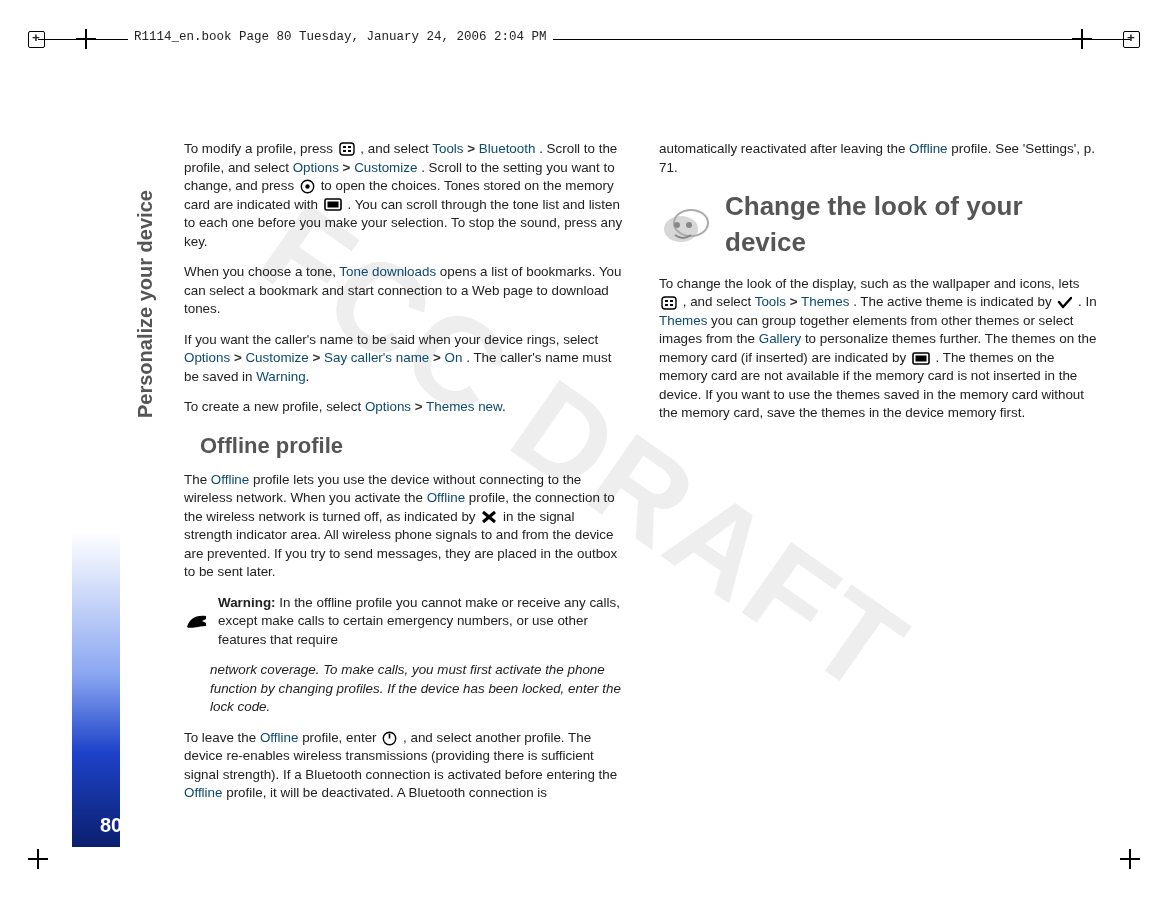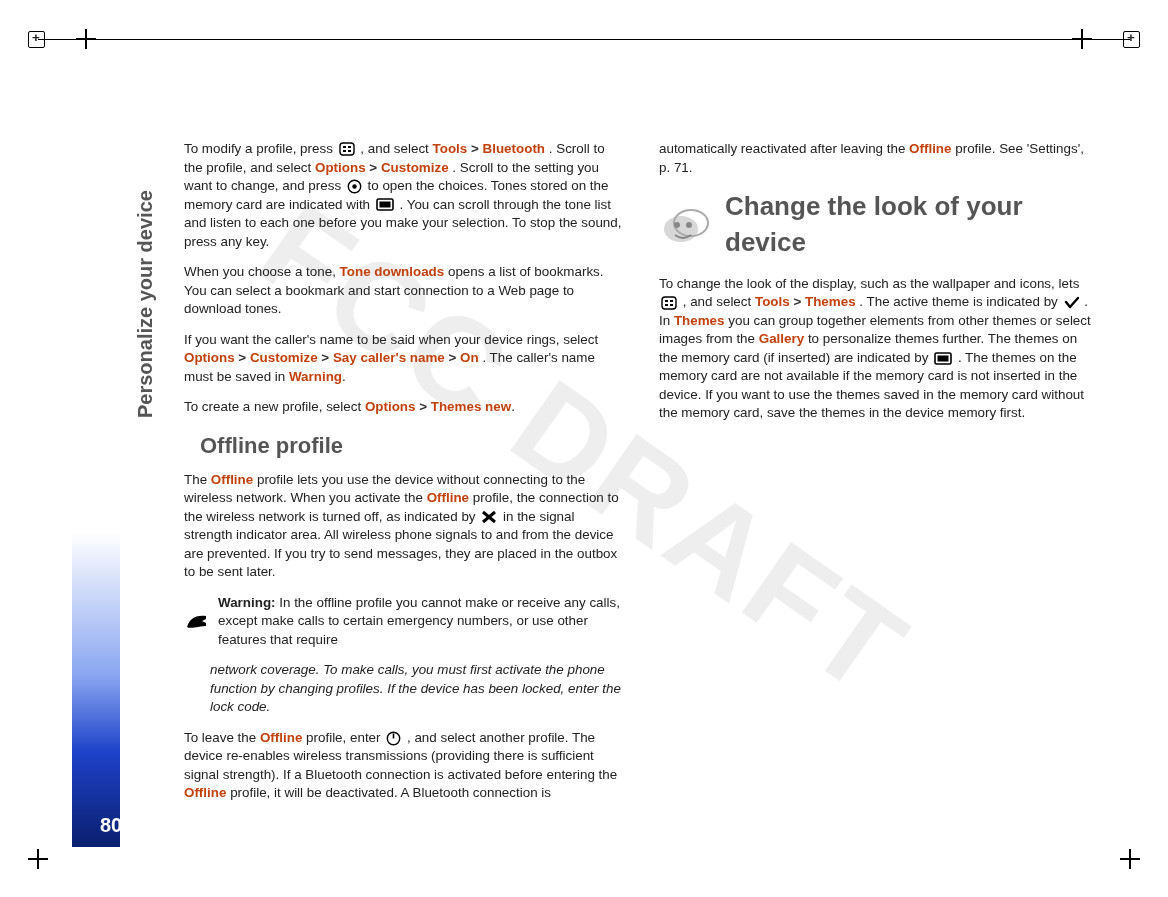--- a/index.html
+++ b/index.html
@@ -138,21 +138,21 @@
   .content h1.with-icon {
     font-size: 26px;
     font-weight: 700;
     color: #555;
     margin: 6px 0 14px 0;
     display: flex;
     align-items: center;
     gap: 14px;
   }
   .content h1.with-icon .title-text { flex:1; }
-  .kw { color: #c2410c; font-weight: 700; }
+  .kw { color: #0c4a6e; font-weight: 400; }
   .gt { color: #333; font-weight: 600; }
   .icon {
     display: inline-block;
     vertical-align: middle;
     margin: 0 2px;
   }
   .icon svg { display:block; }
   .warning-line {
     display: flex;
     align-items: center;
@@ -188,20 +188,21 @@
 <div class="header-bar">
   <div class="header-line"></div>
   <div class="cross sq left1">
       <span class="inner-plus">+</span>
     </div>
   <div class="cross left2"></div>
   <div class="cross right2"></div>
   <div class="cross sq right1">
       <span class="inner-plus">+</span>
     </div>
+  <div class="header-text">R1114_en.book  Page 80  Tuesday, January 24, 2006  2:04 PM</div>
 </div>
 
 <div class="side-cross l"></div>
 <div class="side-cross r"></div>
 
 <div class="spine"></div>
 <div class="side-label">Personalize your device</div>
 <div class="page-number">80</div>
 
 <div class="watermark">FCC DRAFT</div>

